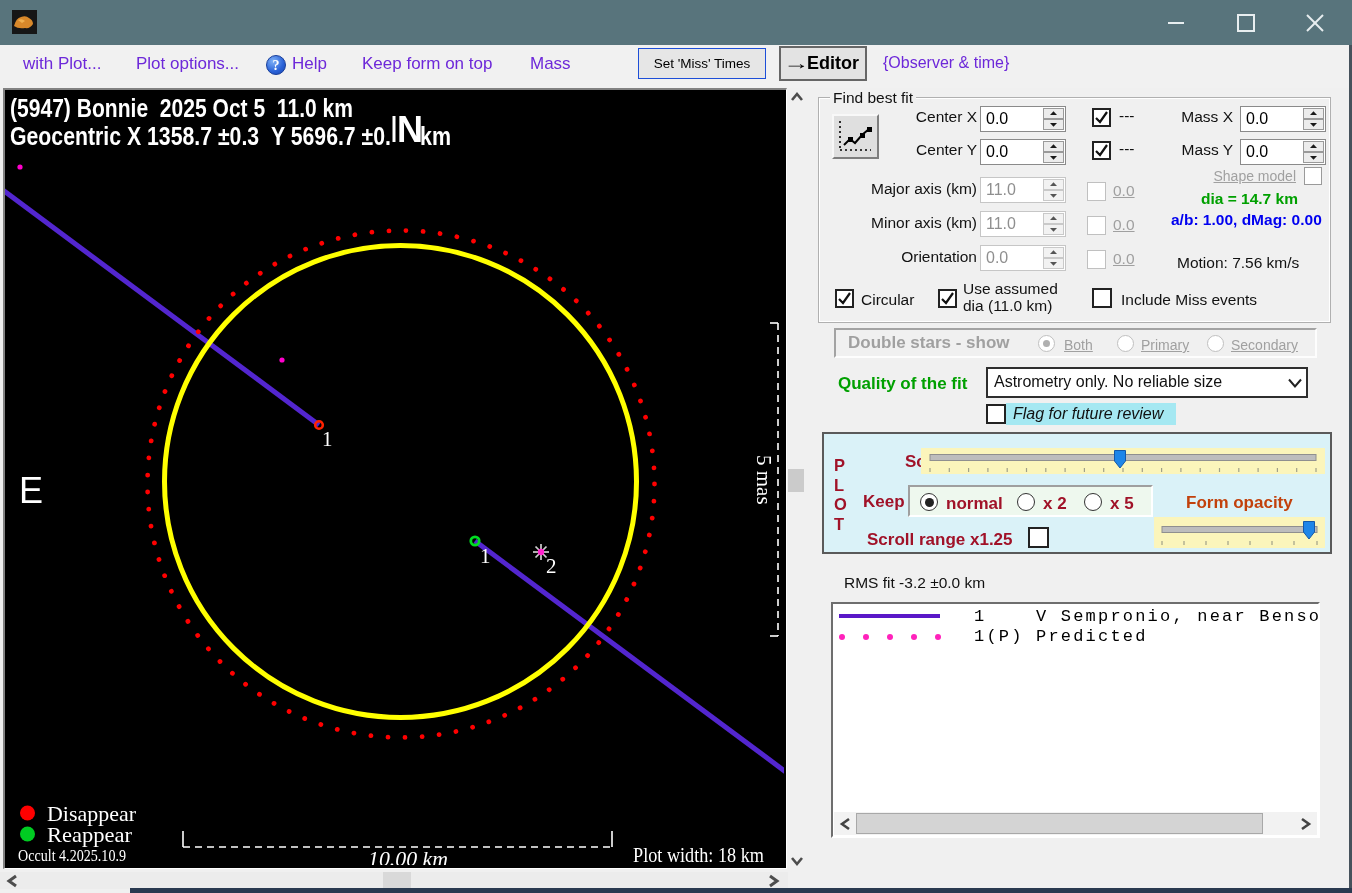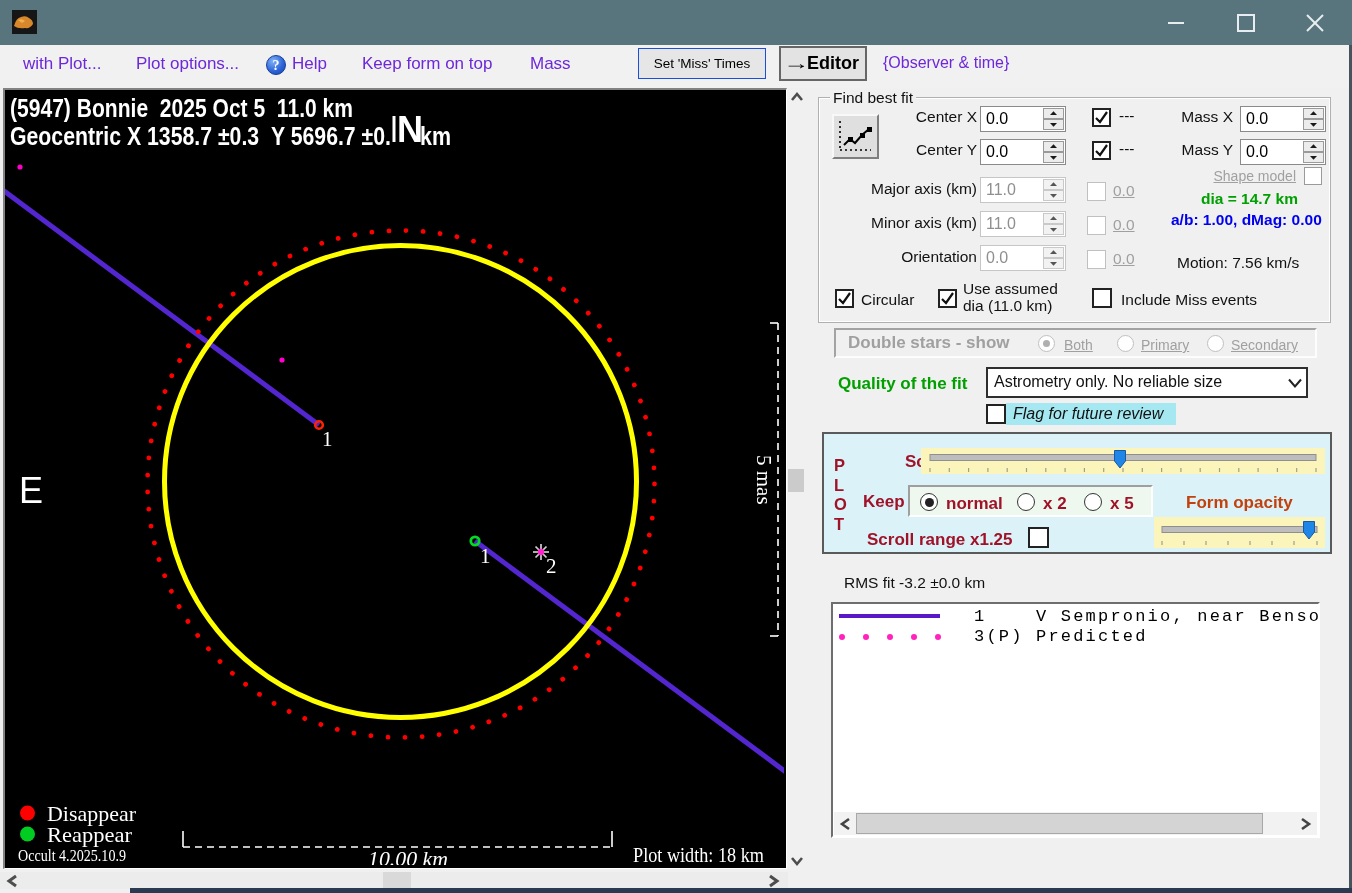--- a/index.html
+++ b/index.html
@@ -353,21 +353,21 @@
     </g>
     <path d="M149.5 4.5 L160.5 4.5 L160.5 15 L155 22 L149.5 15 Z" fill="#1f86e8" stroke="#1559a8" stroke-width="1"></path>
   </svg>
   <div class="lbl maroon" style="left:867px;top:530px;font-size:17px">Scroll range x1.25</div>
   <div class="cb" style="left:1028px;top:527px;width:21px;height:21px"></div>
 
   <div class="lbl" style="left:844px;top:574px">RMS fit -3.2 ±0.0 km</div>
   <div class="abs" style="left:831px;top:602px;width:489px;height:236px;background:#fff;border-top:2px solid #6e6e6e;border-left:2px solid #6e6e6e;border-bottom:2px solid #fff;border-right:2px solid #fff"></div>
   <div class="abs" style="left:839px;top:614px;width:101px;height:4px;background:#5a17c8"></div>
   <div class="abs" style="left:974px;top:607px;font-family:'Liberation Mono',monospace;font-size:17px;letter-spacing:2.2px;color:#000;white-space:pre;width:344px;overflow:hidden">1    V Sempronio, near Benson</div>
-  <div class="abs" style="left:974px;top:627px;font-family:'Liberation Mono',monospace;font-size:17px;letter-spacing:2.2px;color:#000;white-space:pre">3(P) Predicted</div>
+  <div class="abs" style="left:974px;top:627px;font-family:'Liberation Mono',monospace;font-size:17px;letter-spacing:2.2px;color:#000;white-space:pre">1(P) Predicted</div>
   <svg class="abs" style="left:837px;top:631px" width="110" height="12" viewBox="0 0 110 12">
     <circle cx="5" cy="6" r="3" fill="#ff22bb"></circle>
       <circle cx="29" cy="6" r="3" fill="#ff22bb"></circle>
       <circle cx="53" cy="6" r="3" fill="#ff22bb"></circle>
       <circle cx="77" cy="6" r="3" fill="#ff22bb"></circle>
       <circle cx="101" cy="6" r="3" fill="#ff22bb"></circle>
   </svg>
 
   <div class="abs" style="left:834px;top:812px;width:483px;height:23px;background:#f2f2f2"></div>
   <div class="abs" style="left:856px;top:813px;width:407px;height:21px;background:#d4d4d4;border:1px solid #a8a8a8"></div>

